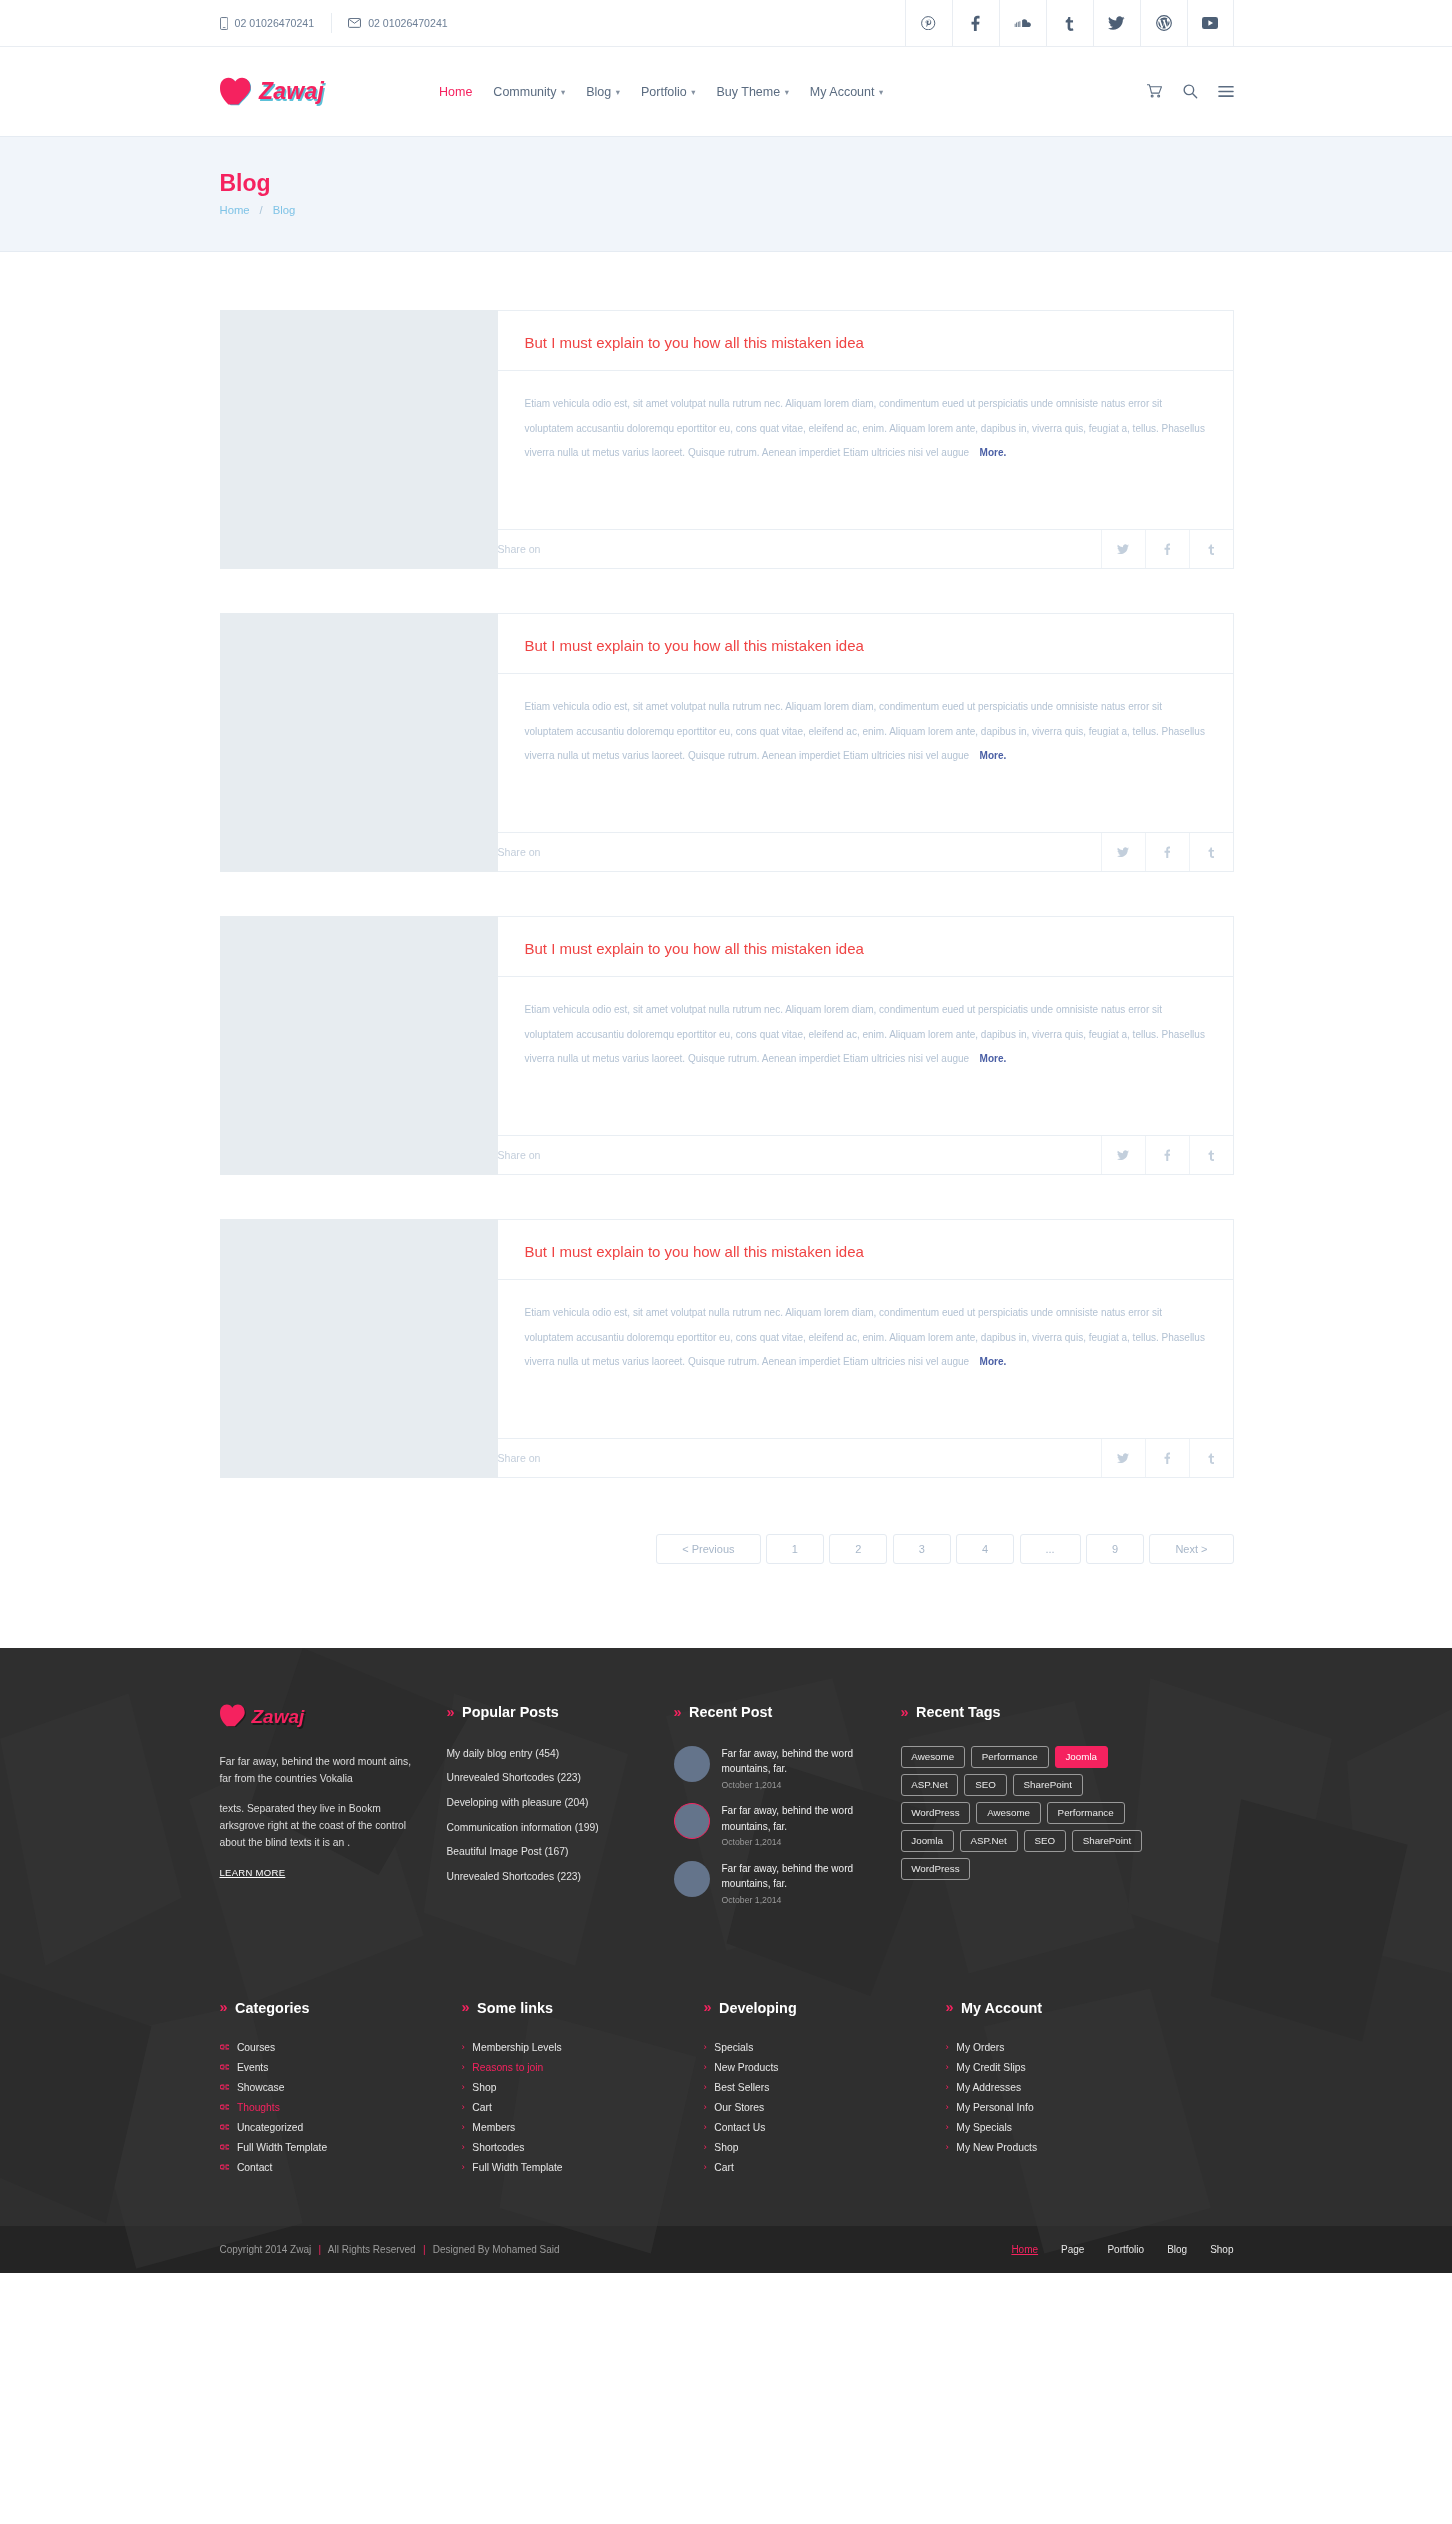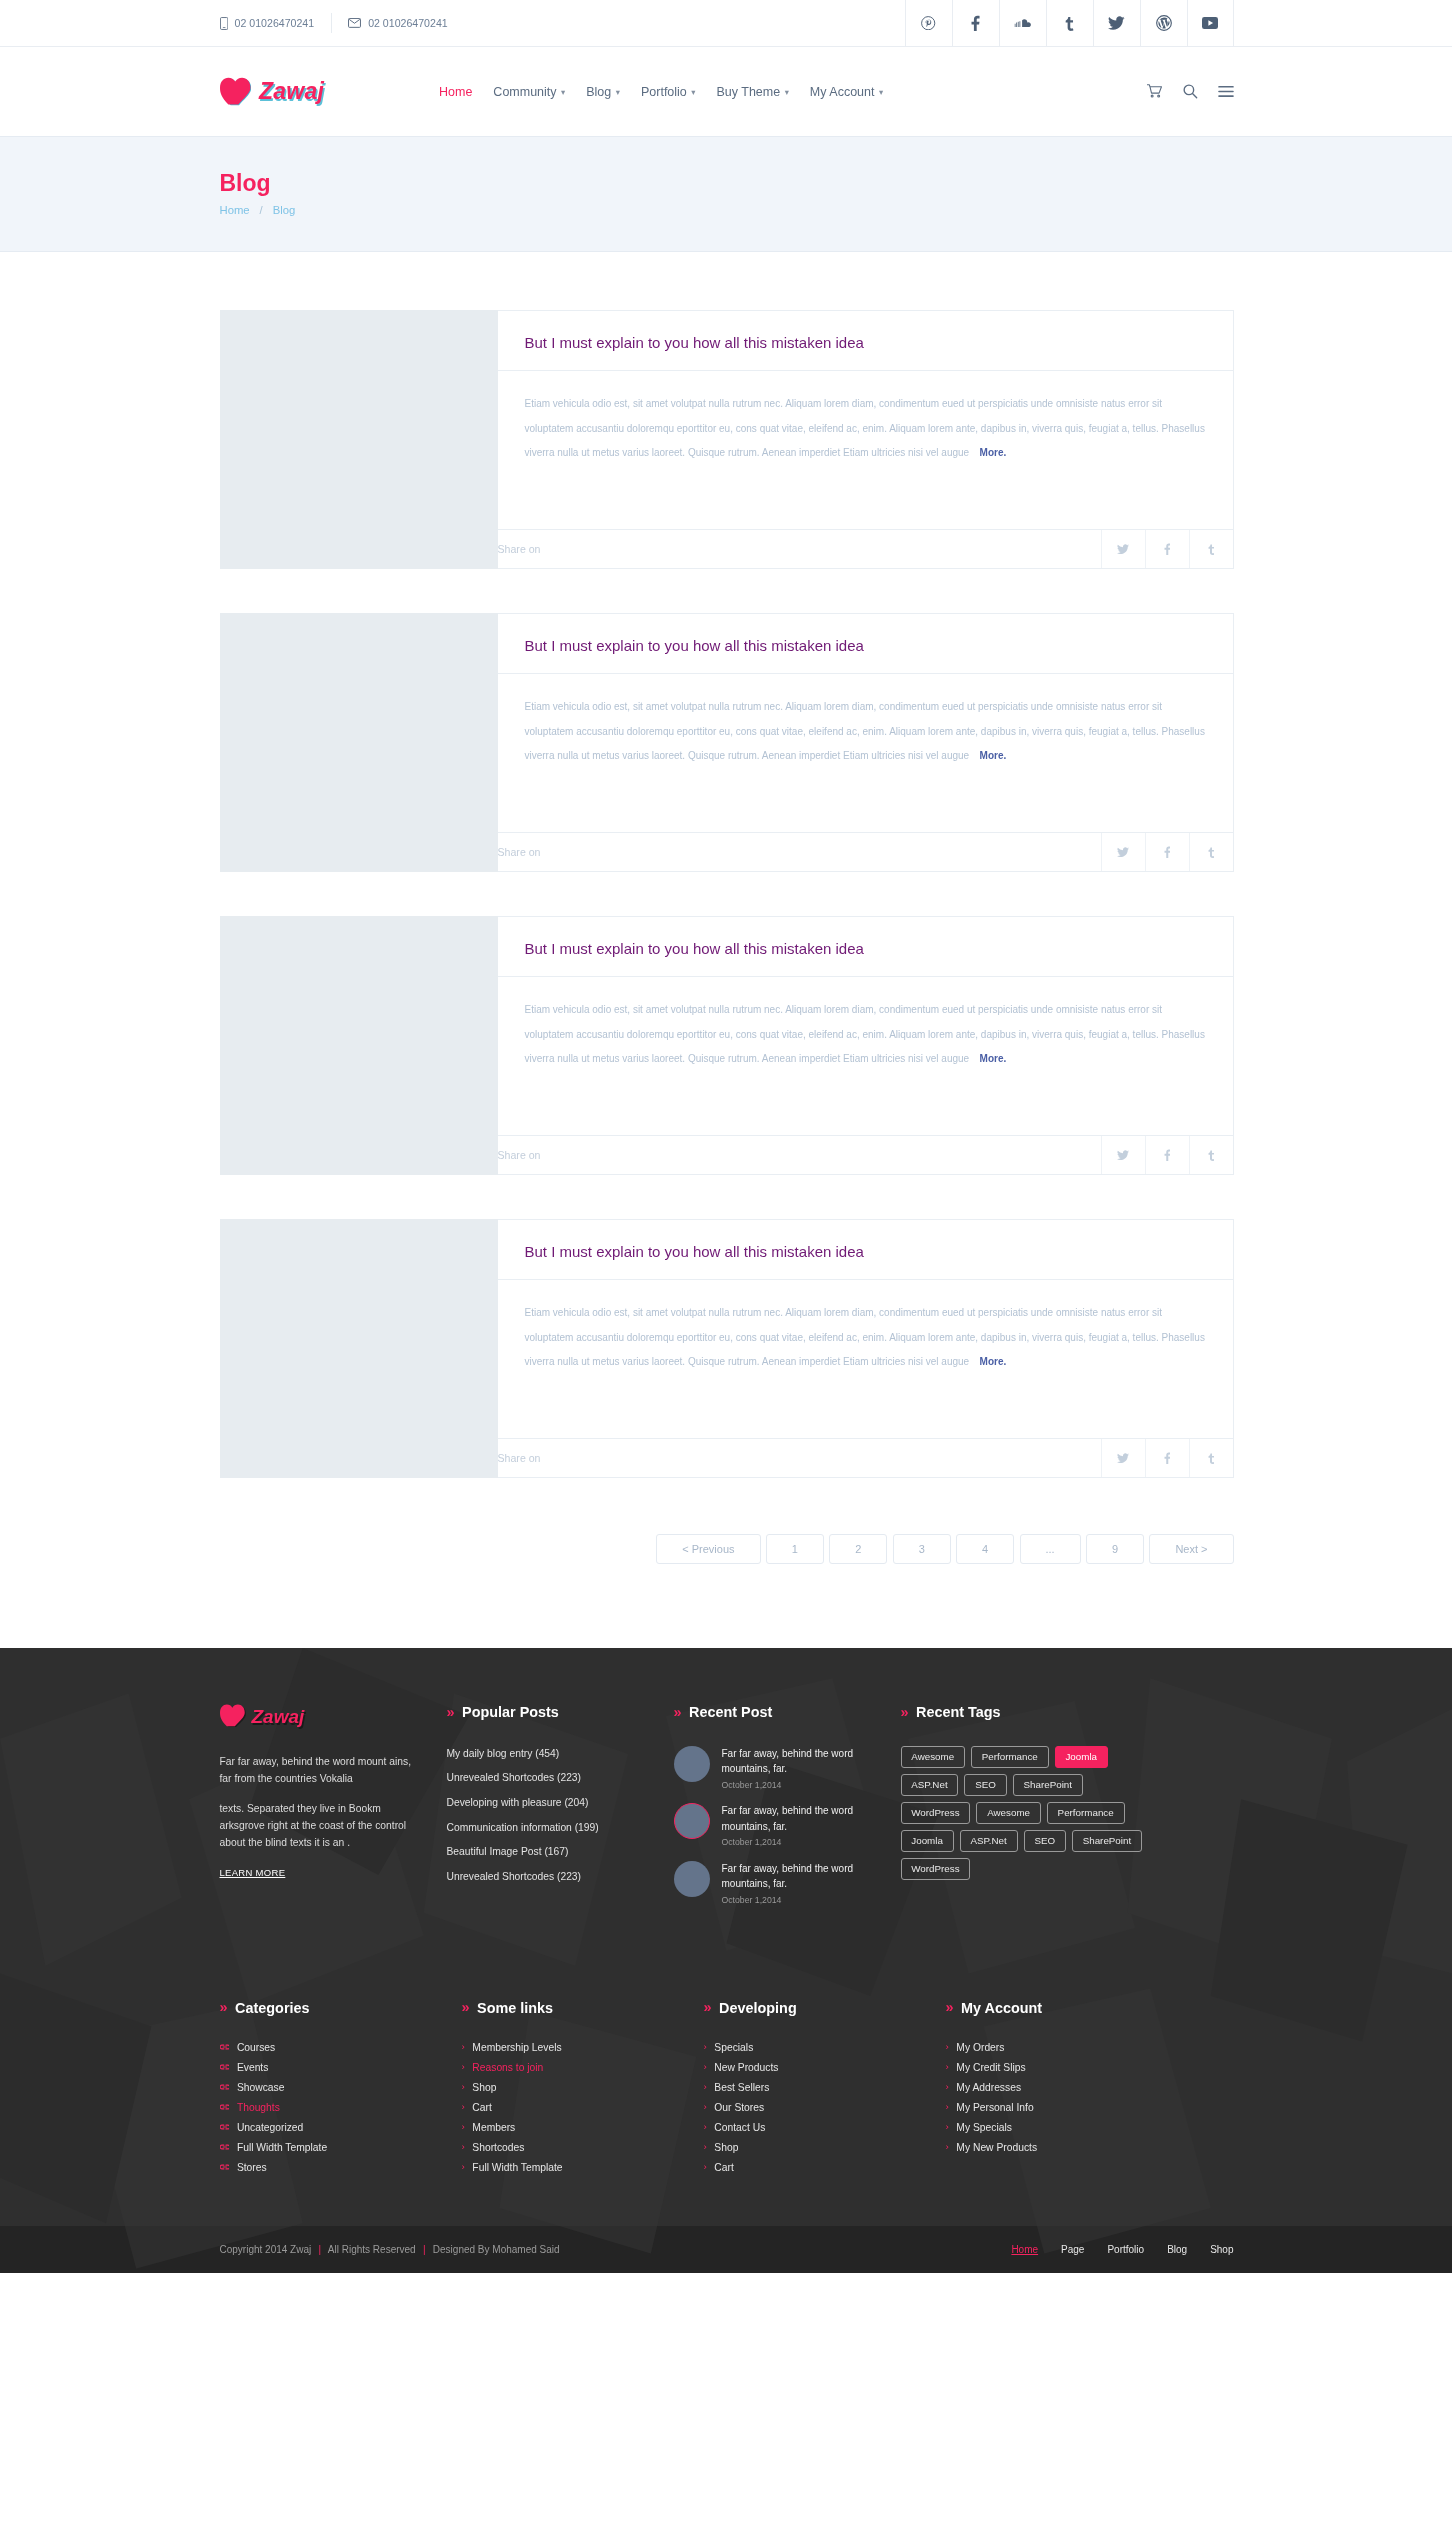--- a/index.html
+++ b/index.html
@@ -71,21 +71,21 @@
 
   
   .blog { padding: 58px 0 30px; }
   .post { display: flex; margin-bottom: 44px; align-items: stretch; }
   .post-thumb { width: 278px; background: #e7ecf0; flex: none; }
   .post-body { flex: 1; display: flex; flex-direction: column; border: 0.8px solid #e9eef3; border-left: none; }
   .post-title {
     padding: 23px 27px 19.7px; border-bottom: 0.8px solid #e9eef3;
   }
   .post-title a {
-    font-size: 15px; color: #701a75; text-decoration: none; font-weight: normal;
+    font-size: 15px; color: #ef4444; text-decoration: none; font-weight: normal;
   }
   .post-text { padding: 21px 27px 19.7px; flex: 1; }
   .post-text p {
     font-size: 10px; line-height: 2.45; color: #b3c2d3;
   }
   .post-text .more { color: #4a5fa5; font-weight: bold; margin-left: 7.6px; text-decoration: none; }
   .post-share {
     display: flex; align-items: stretch; border-top: 0.8px solid #e9eef3; height: 39px;
   }
   .share-label {
@@ -637,21 +637,21 @@
                 </svg>
               </span>
               <a href="#">Full Width Template</a>
             </li>
           <li>
               <span class="bullet">
                 <svg width="9.8" height="8.3" viewBox="0 0 14 12">
                   <path d="M5.5 8.5 2.8 8.5a2.7 2.7 0 1 1 0-5.4h2.7M8.5 3.1h2.7a2.7 2.7 0 1 1 0 5.4H8.5M4.5 5.8h5" fill="none" stroke="#f5225f" stroke-width="1.5" stroke-linecap="round"></path>
                 </svg>
               </span>
-              <a href="#">Stores</a>
+              <a href="#">Contact</a>
             </li>
         </ul>
       </div>
 
       <div class="lcol">
         <div class="f-title">
           <span class="chev">»</span>
           <h3>Some links</h3>
         </div>
         <ul>

